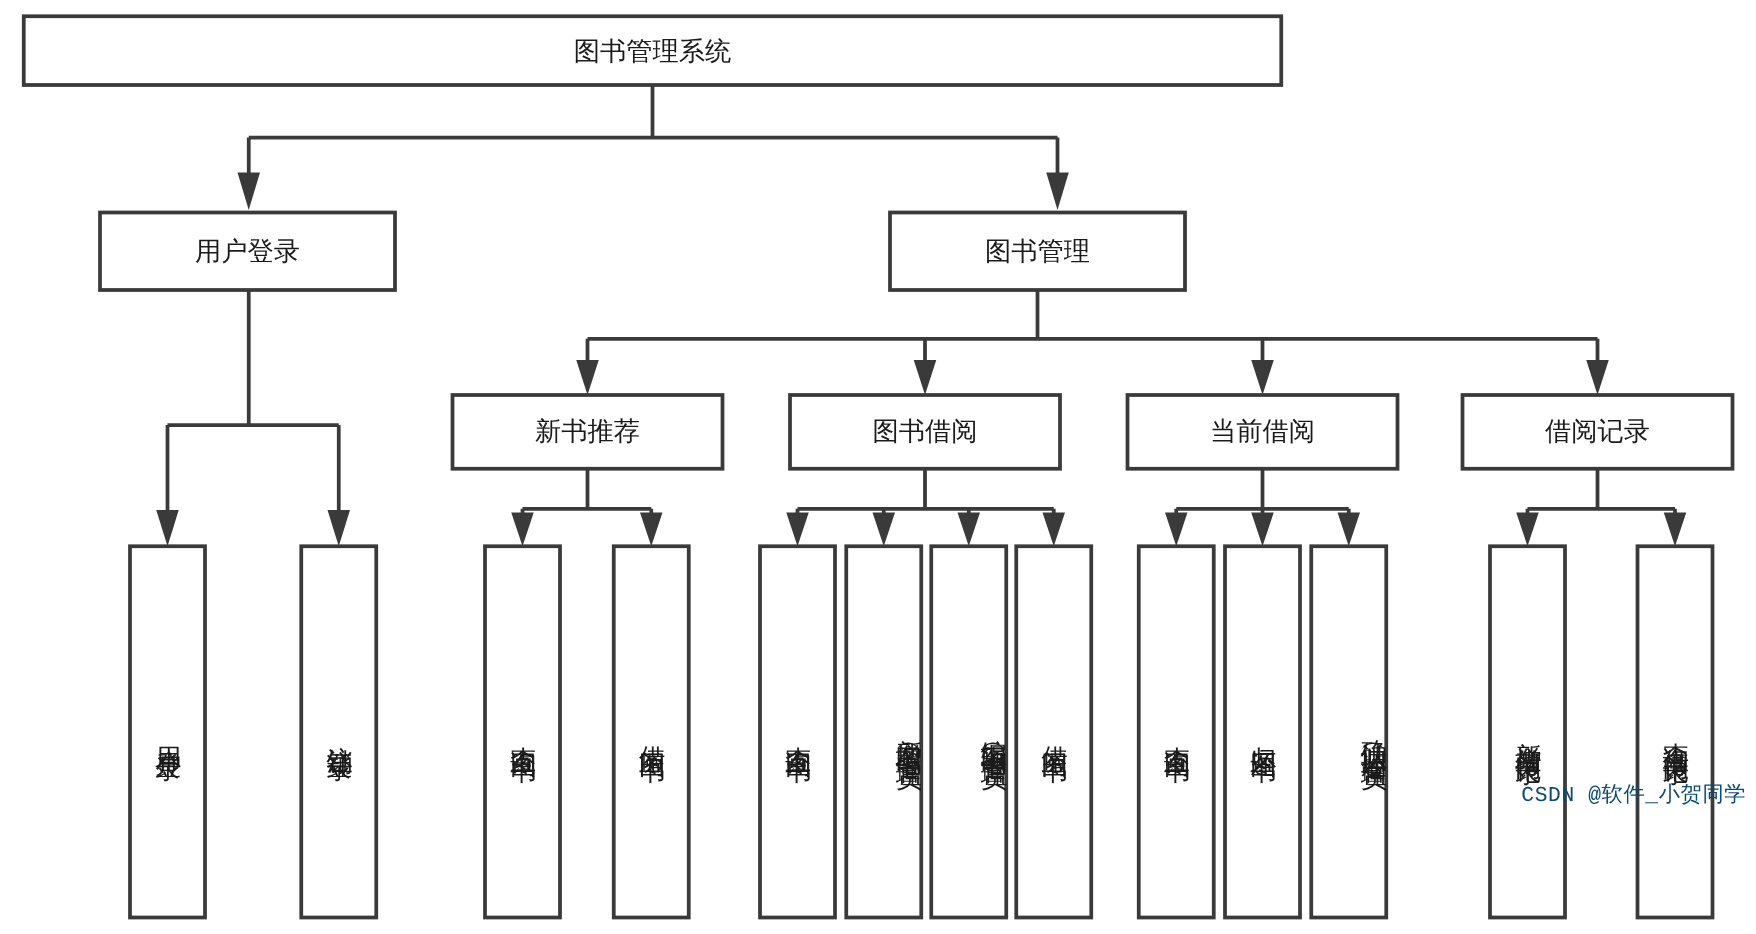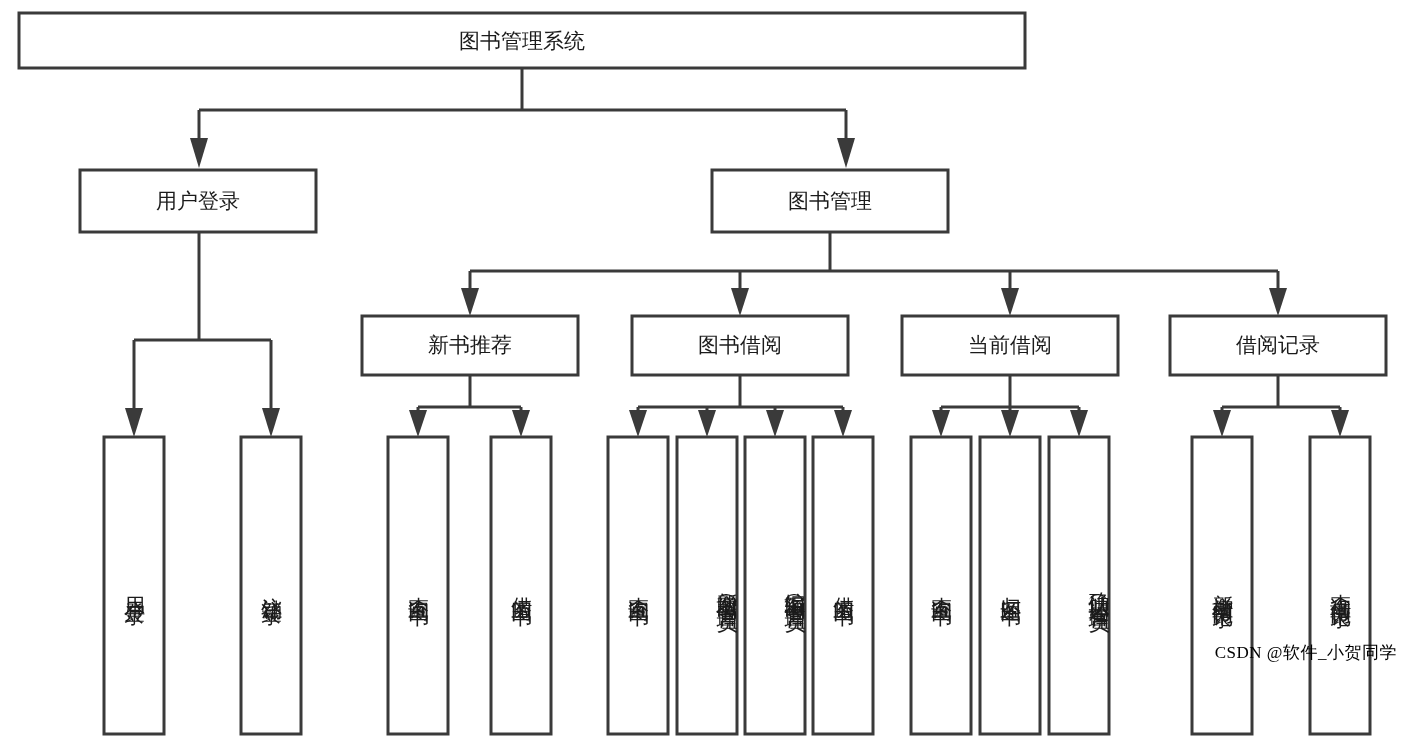--- a/index.html
+++ b/index.html
@@ -61,24 +61,24 @@
     text-align: center;
     white-space: nowrap;
     pointer-events: none;
     display: flex;
     align-items: center;
     justify-content: center;
   }
   .watermark {
     position: absolute;
     right: 8px;
-    bottom: 5px;
-    font-family: Liberation Serif, serif;
+    bottom: 22px;
+    font-family: Liberation Mono, monospace;
     font-size: 17px;
-    color: #000000;
+    color: #0c4a6e;
     white-space: nowrap;
     letter-spacing: 0.5px;
   }
 </style>
 </head>
 <body>
 
 <div id="diagram-root">
 
   <svg class="flow-svg" viewBox="0 0 1405 747">

